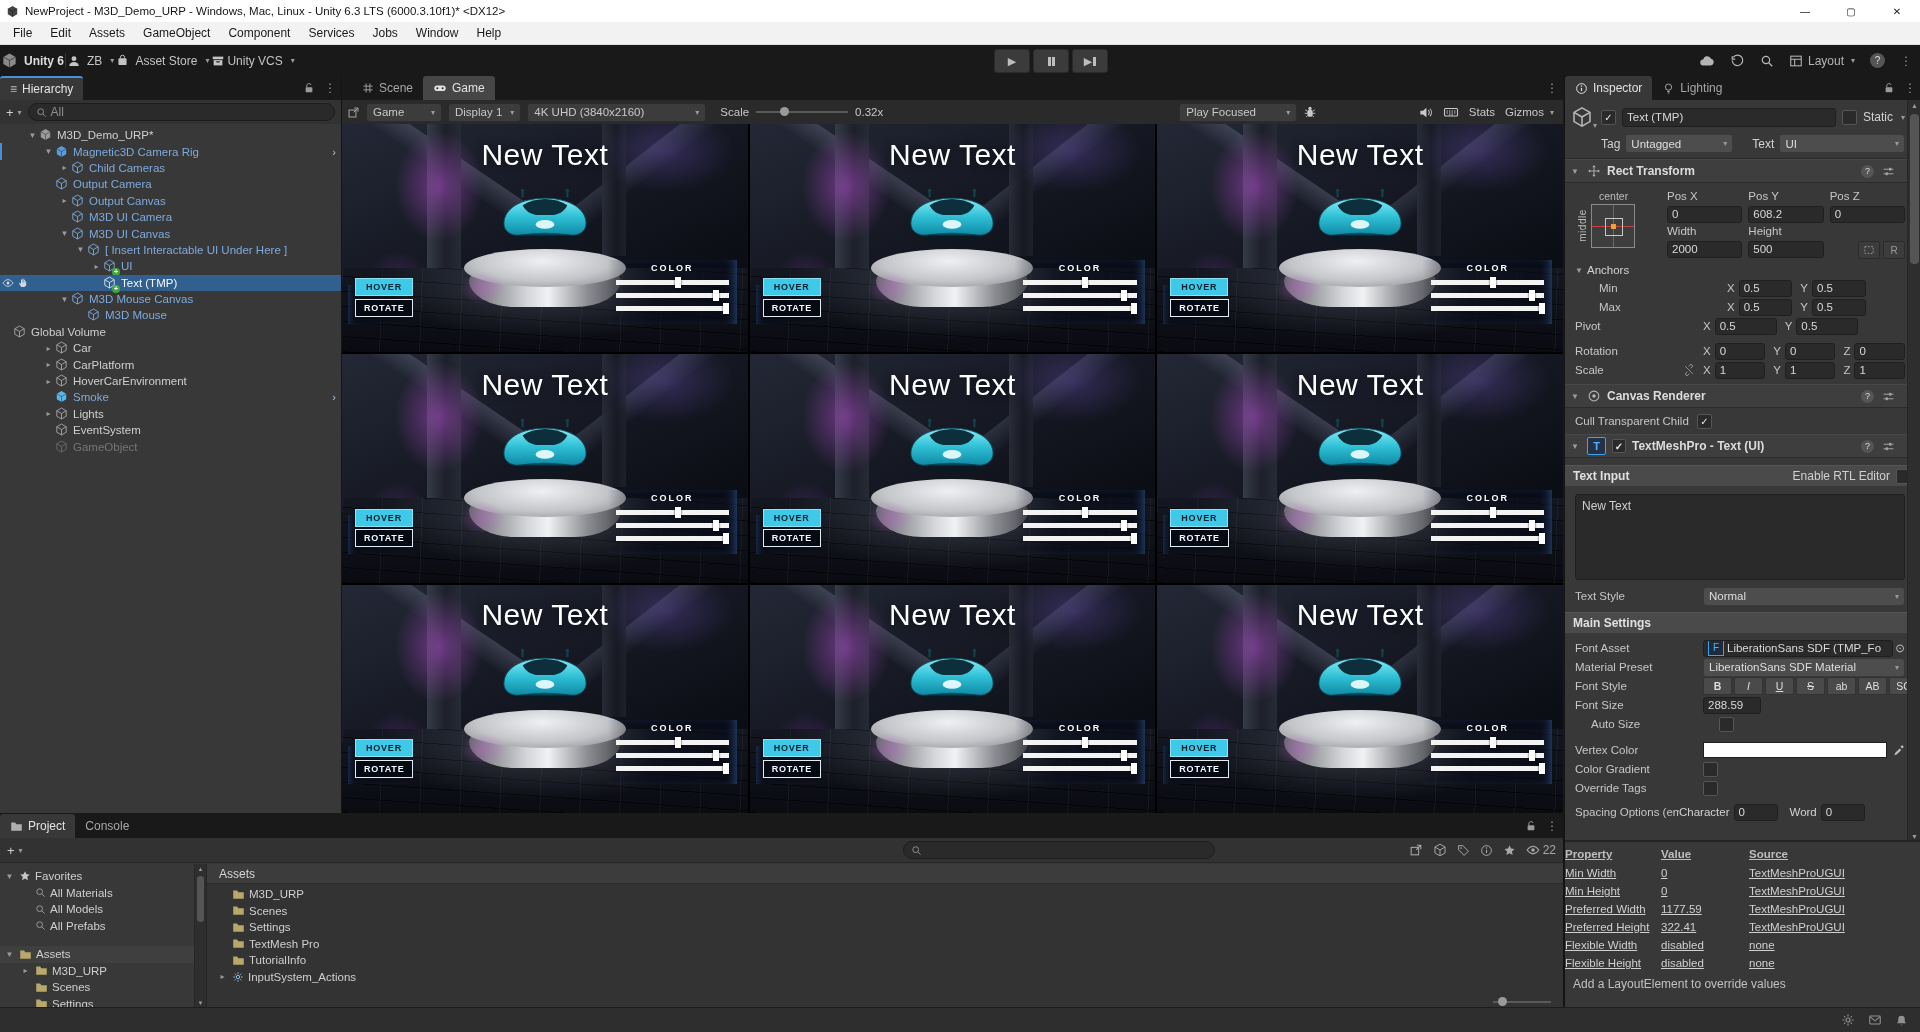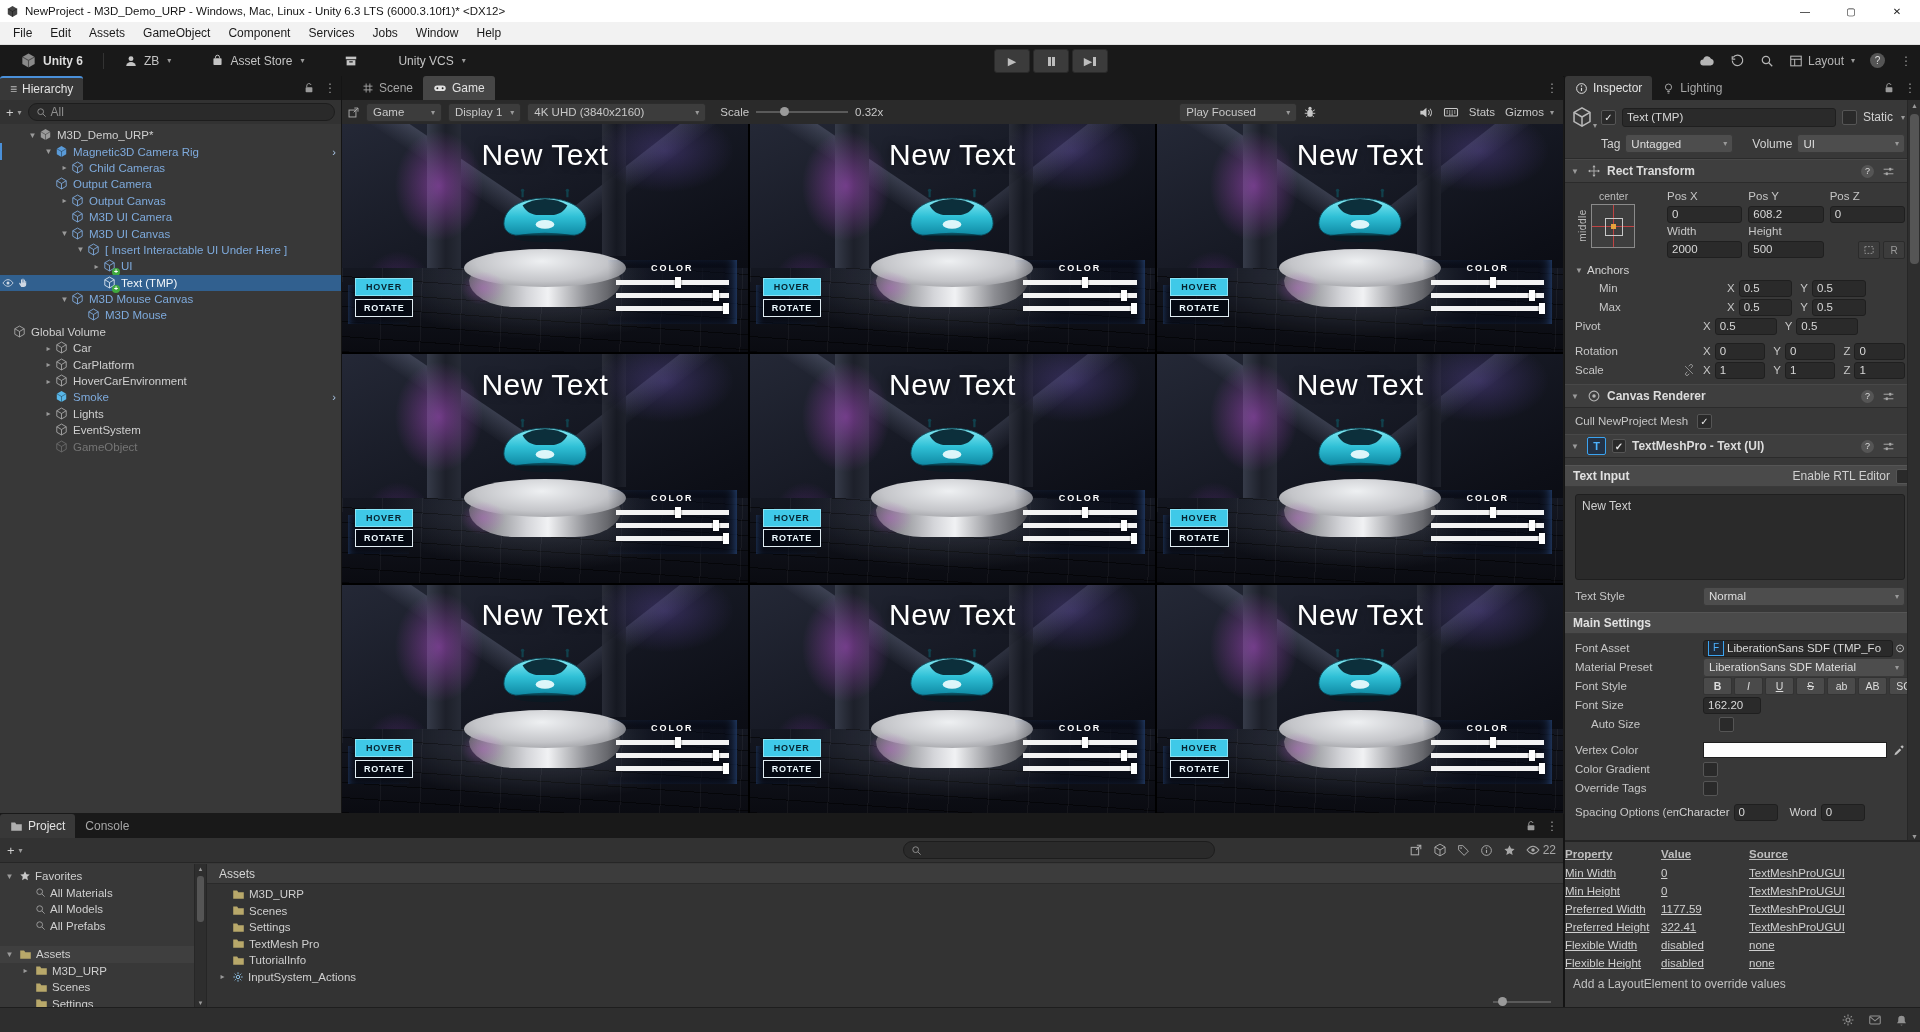--- a/index.html
+++ b/index.html
@@ -6,21 +6,21 @@
   #app{position:relative;width:1920px;height:1032px;background:#191919;font-family:"Liberation Sans",sans-serif;font-size:12px;color:#d2d2d2;overflow:hidden;-webkit-font-smoothing:antialiased;}
   .ic{display:block;fill:currentColor;}
   
   .titlebar{position:absolute;left:0;top:0;right:0;height:22px;background:#ffffff;color:#151515;display:flex;align-items:center;padding-left:6px;font-size:11.5px;}
   .titlebar .tlogo{color:#444;margin-right:6px;}
   .wctrls{margin-left:auto;display:flex;height:100%;}
   .wctrl{width:46px;display:flex;align-items:center;justify-content:center;color:#222;font-size:10px;}
   .menubar{position:absolute;left:0;top:22px;right:0;height:22px;background:#f2f2f2;border-bottom:1px solid #e0e0e0;display:flex;align-items:center;padding-left:4px;color:#1a1a1a;}
   .menuitem{padding:0 9px;height:100%;display:flex;align-items:center;}
   .toolbar{position:absolute;left:0;top:45px;right:0;height:31px;background:#191919;border-bottom:1px solid #101010;display:flex;align-items:center;color:#c4c4c4;}
-  .tgroup{display:flex;align-items:center;gap:6px;padding:0 20px;height:100%;}
+  .tgroup{display:flex;align-items:center;gap:6px;padding:0 1px;height:100%;}
   .tsep{width:1px;height:16px;background:#333;}
   .tbold{font-weight:bold;color:#dedede;}
   .caret{font-size:8px;color:#9a9a9a;margin-left:2px;}
   .playgroup{position:absolute;left:994px;top:4px;display:flex;gap:3px;}
   .playbtn{width:34px;height:22px;background:#3b3b3b;border:1px solid #2a2a2a;border-radius:3px;display:flex;align-items:center;justify-content:center;color:#bdbdbd;font-size:10px;gap:1px;}
   .pbar{display:inline-block;width:3px;height:9px;background:#bdbdbd;}
   .toolright{position:absolute;right:8px;top:0;height:31px;display:flex;align-items:center;gap:15px;color:#b5b5b5;}
   .helpdot{width:15px;height:15px;border-radius:50%;background:#555;color:#ddd;font-size:10px;display:flex;align-items:center;justify-content:center;}
   
   .panel{position:absolute;background:#383838;}
@@ -1038,21 +1038,21 @@
           <span class="chk"></span>
           <span>Static</span>
           <span class="caret">▾</span>
         </div>
         <div class="gorow2">
           <span>Tag</span>
           <div class="dd" style="width:96px">
               <span>Untagged</span>
               <span class="caret">▾</span>
             </div>
-          <span style="margin-left:14px">Volume</span>
+          <span style="margin-left:14px">Text</span>
           <div class="dd" style="flex:1">
               <span>UI</span>
               <span class="caret">▾</span>
             </div>
         </div>
       </div>
 
       <div class="chead">
         <span class="fold">▼</span>
         <svg class="ic" width="14" height="14" style="color:#b5b5b5">
@@ -1162,21 +1162,21 @@
           <span class="helpdot" style="width:13px;height:13px;font-size:9px">
               <span>?</span>
             </span>
           <svg class="ic" width="13" height="13">
               <use href="#sym-preset"></use>
             </svg>
           <span class="kebab">⋮</span>
         </div>
       </div>
       <div class="irow" style="margin:4px 0">
-        <span class="ilabel" style="width:122px">Cull NewProject Mesh</span>
+        <span class="ilabel" style="width:122px">Cull Transparent Child</span>
         <span class="chk">
             <span>✓</span>
           </span>
       </div>
 
       <div class="chead">
         <span class="fold">▼</span>
         <span class="tmpT">
             <span>T</span>
           </span>
@@ -1234,21 +1234,21 @@
             <span class="fsb" style="font-style: italic;">I</span>
             <span class="fsb" style="text-decoration: underline;">U</span>
             <span class="fsb" style="text-decoration: line-through;">S</span>
             <span class="fsb">ab</span>
             <span class="fsb">AB</span>
             <span class="fsb">SC</span>
           </span>
       </div>
       <div class="irow">
         <span class="ilabel">Font Size</span>
-        <span class="fld" style="width:48px">162.20</span>
+        <span class="fld" style="width:48px">288.59</span>
       </div>
       <div class="irow">
         <span class="ilabel" style="padding-left:16px">Auto Size</span>
         <span class="chk"></span>
       </div>
       <div class="irow" style="margin-top:8px">
         <span class="ilabel">Vertex Color</span>
         <span class="swatch"></span>
         <svg class="ic" width="13" height="13" style="margin-left:5px;color:#bdbdbd">
             <use href="#sym-dropper"></use>

